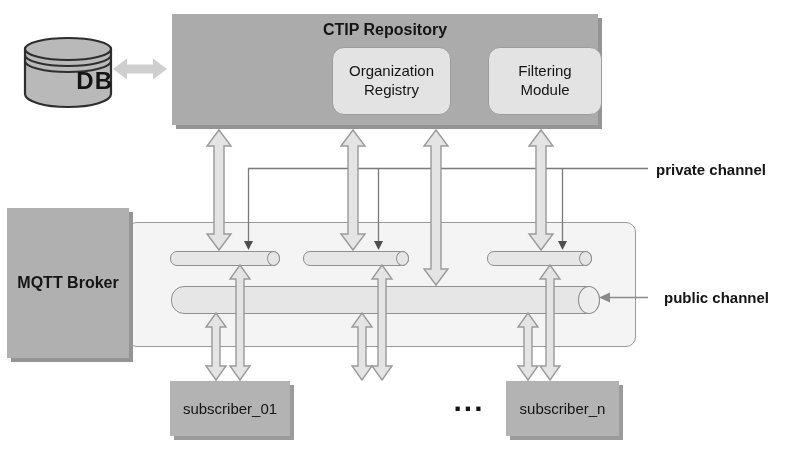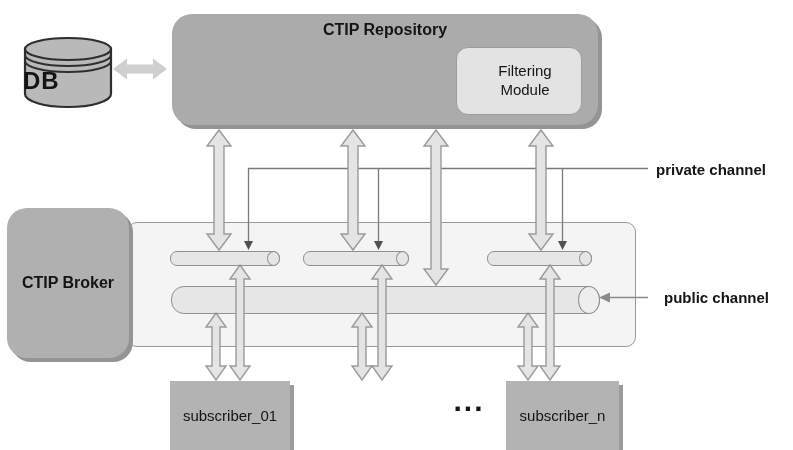--- a/index.html
+++ b/index.html
@@ -3,39 +3,39 @@
 <meta charset="utf-8">
 <style>
   html,body { margin:0; padding:0; }
   .canvas {
     position:relative; width:793px; height:450px; background:#ffffff;
     font-family:"Liberation Sans", sans-serif; color:#141414; overflow:hidden;
   }
   .abs { position:absolute; }
 
   
-  .graybox { position:absolute; background:#aeaeae; box-shadow:4px 4px 0 #949494;border-radius:20px; }
+  .graybox { position:absolute; background:#aeaeae; box-shadow:4px 4px 0 #949494; }
 
   
   .repo { left:172px; top:14px; width:426px; height:111px; background:#ababab; }
   .repo-title { position:absolute; top:7px; left:0; width:100%; text-align:center;
                 font-size:16px; font-weight:bold; }
   .module { position:absolute; top:33px; height:66px; background:#e3e3e3;
             border:1px solid #9c9c9c; border-radius:12px;
             display:flex; align-items:center; justify-content:center;
             text-align:center; font-size:15px; line-height:1.25; }
   .module.m1 { left:23px;  width:116px; }
   .module.m2 { left:160px; width:117px; }
-  .module.m3 { left:284px; width:112px;padding-left:12px; }
+  .module.m3 { left:316px; width:112px; }
   .module.m2 span { display:block; width:102px; }
   .module.m3 span { display:block; width:80px; }
 
   
   .db { left:23px; top:35px; width:92px; height:76px; }
-  .db-label { position:absolute; top:32px; left:0; width:90px; text-align:left;
+  .db-label { position:absolute; top:32px; left:0; width:90px; text-align:right;
               font-size:24px; font-weight:bold; letter-spacing:1px; }
 
   
   .mqtt { left:7px; top:208px; width:122px; height:150px; background:#b0b0b0;
           display:flex; align-items:center; justify-content:center;
           font-size:16px; font-weight:bold; }
 
   
   .area { left:127px; top:222px; width:507px; height:123px; background:#f4f4f4;
           border:1.5px solid #999999; border-radius:10px; }
@@ -46,21 +46,21 @@
   .c1 { left:170px; width:108px; }
   .c2 { left:303px; width:104px; }
   .c3 { left:487px; width:103px; }
   .cyl-s .cap { position:absolute; right:-1px; top:-1px; width:11px; height:13px;
                 background:#e6e6e6; border:1px solid #909090; border-radius:50%; }
   .pub { left:171px; top:286px; width:427px; height:26px; border-radius:13px; }
   .pub .cap { position:absolute; right:-1px; top:-1px; width:20px; height:26px;
               background:#eeeeee; border:1px solid #909090; border-radius:50%; }
 
   
-  .sub { top:381px; height:69px; background:#b3b3b3; box-shadow:4px 4px 0 #9b9b9b;
+  .sub { top:381px; height:55px; background:#b3b3b3; box-shadow:4px 4px 0 #9b9b9b;
          display:flex; align-items:center; justify-content:center; font-size:15px;text-align:center; }
   .s1 { left:170px; width:120px; }
   .s2 { left:333px; width:104px; }
   .s3 { left:490px; width:113px;margin-left:16px; }
   .dots { left:448px; top:386px; width:42px; text-align:center;
           font-size:30px; font-weight:bold; letter-spacing:2px; line-height:30px; }
 
   
   .ann { position:absolute; font-size:15px; font-weight:bold; white-space:nowrap; }
   .ann-private { left:656px; top:161px; }
@@ -75,39 +75,42 @@
   .phead  { fill:#8a8a8a; }
 </style>
 </head>
 <body>
 
 <div class="canvas">
 
   <div class="abs area"></div>
 
   <div class="graybox mqtt">
-    <span>CTIP Broker</span>
+    <span>MQTT Broker</span>
   </div>
 
   <div class="cyl cyl-s c1">
       <span class="cap"></span>
     </div>
   <div class="cyl cyl-s c2">
       <span class="cap"></span>
     </div>
   <div class="cyl cyl-s c3">
       <span class="cap"></span>
     </div>
 
   <div class="cyl pub">
       <span class="cap"></span>
     </div>
 
   <div class="graybox repo">
     <div class="repo-title">CTIP Repository</div>
+    <div class="module m2">
+      <span>Organization Registry</span>
+    </div>
     <div class="module m3">
       <span>Filtering Module</span>
     </div>
   </div>
 
   <div class="abs db">
     <svg width="92" height="76" viewBox="0 0 92 76">
       <path d="M2,14 L2,59 A43,13 0 0 0 88,59 L88,14" fill="#b9b9b9" stroke="#2e2e2e" stroke-width="2.2"></path>
       <ellipse cx="45" cy="14" rx="43" ry="11" fill="#b9b9b9" stroke="#2e2e2e" stroke-width="2.2"></ellipse>
       <path d="M2,20 A43,11 0 0 0 88,20" fill="none" stroke="#2e2e2e" stroke-width="2"></path>

